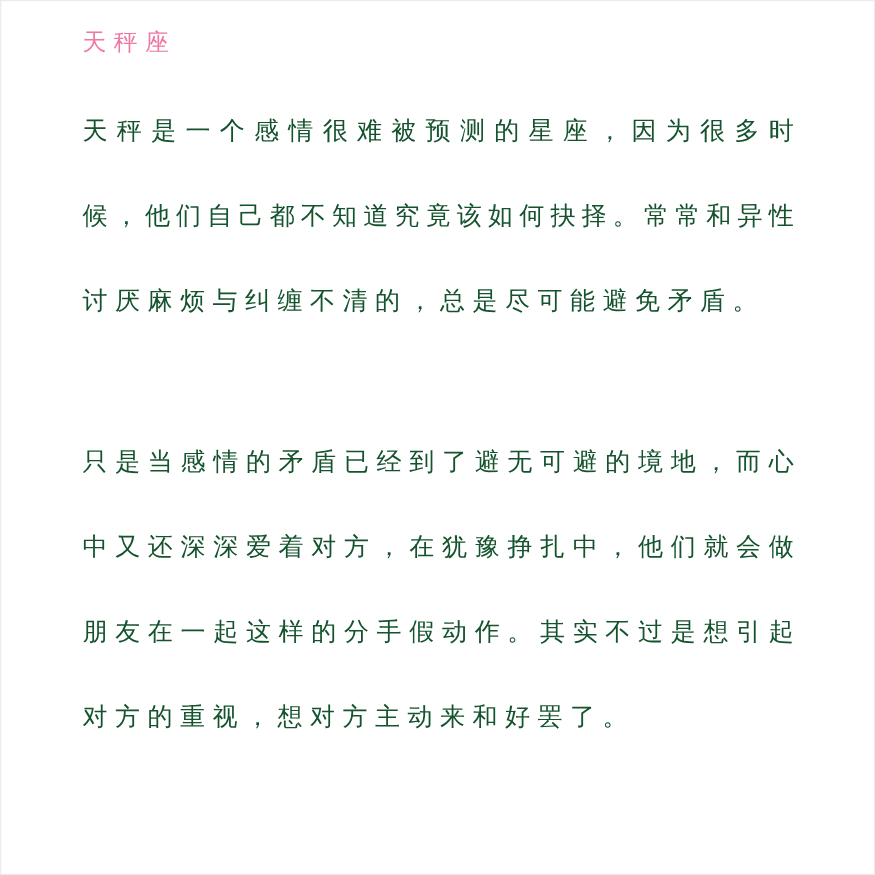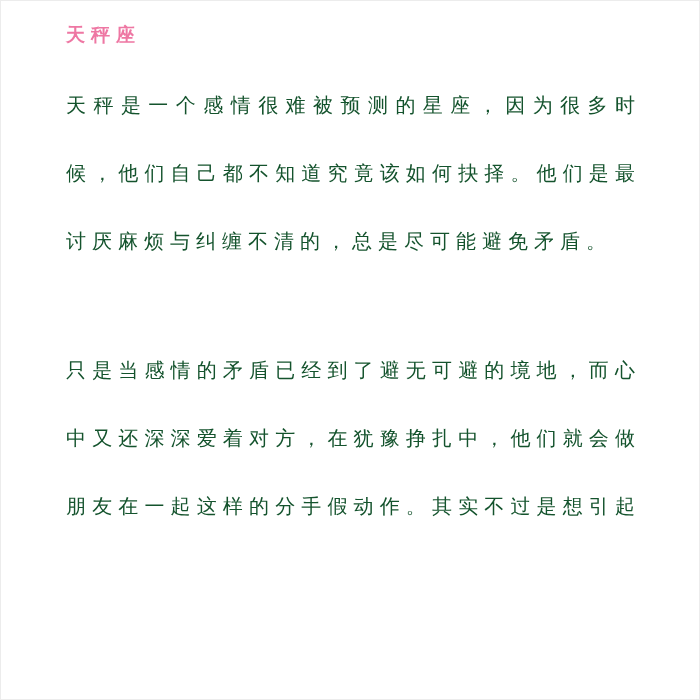--- a/index.html
+++ b/index.html
@@ -16,21 +16,21 @@
     border: 1px solid #ececec;
     padding: 20px 64px 0 65px;
     font-family: "Liberation Sans", sans-serif;
     overflow: hidden;
   }
   .title {
     margin: 0;
     height: 28px;
     line-height: 28px;
     font-size: 19px;
-    font-weight: bold;
+    font-weight: normal;
     letter-spacing: 6px;
     color: #ee77a3;
   }
   .para {
     margin: 0;
   }
   .para-1 { margin-top: 22px; }
   .para-2 { margin-top: 61px; }
   .line {
     height: 68px;
@@ -50,23 +50,24 @@
 </style>
 </head>
 <body>
 
 <div class="page">
 
   <h1 class="title">天秤座</h1>
 
   <div class="para para-1">
     <div class="line">天秤是一个感情很难被预测的星座，因为很多时</div>
-    <div class="line">候，他们自己都不知道究竟该如何抉择。他们是最</div>
+    <div class="line">候，他们自己都不知道究竟该如何抉择。常常和异性</div>
     <div class="line last">讨厌麻烦与纠缠不清的，总是尽可能避免矛盾。</div>
   </div>
 
   <div class="para para-2">
     <div class="line">只是当感情的矛盾已经到了避无可避的境地，而心</div>
     <div class="line">中又还深深爱着对方，在犹豫挣扎中，他们就会做</div>
     <div class="line">朋友在一起这样的分手假动作。其实不过是想引起</div>
+    <div class="line last">对方的重视，想对方主动来和好罢了。</div>
   </div>
 
 </div>
 
 </body></html>

